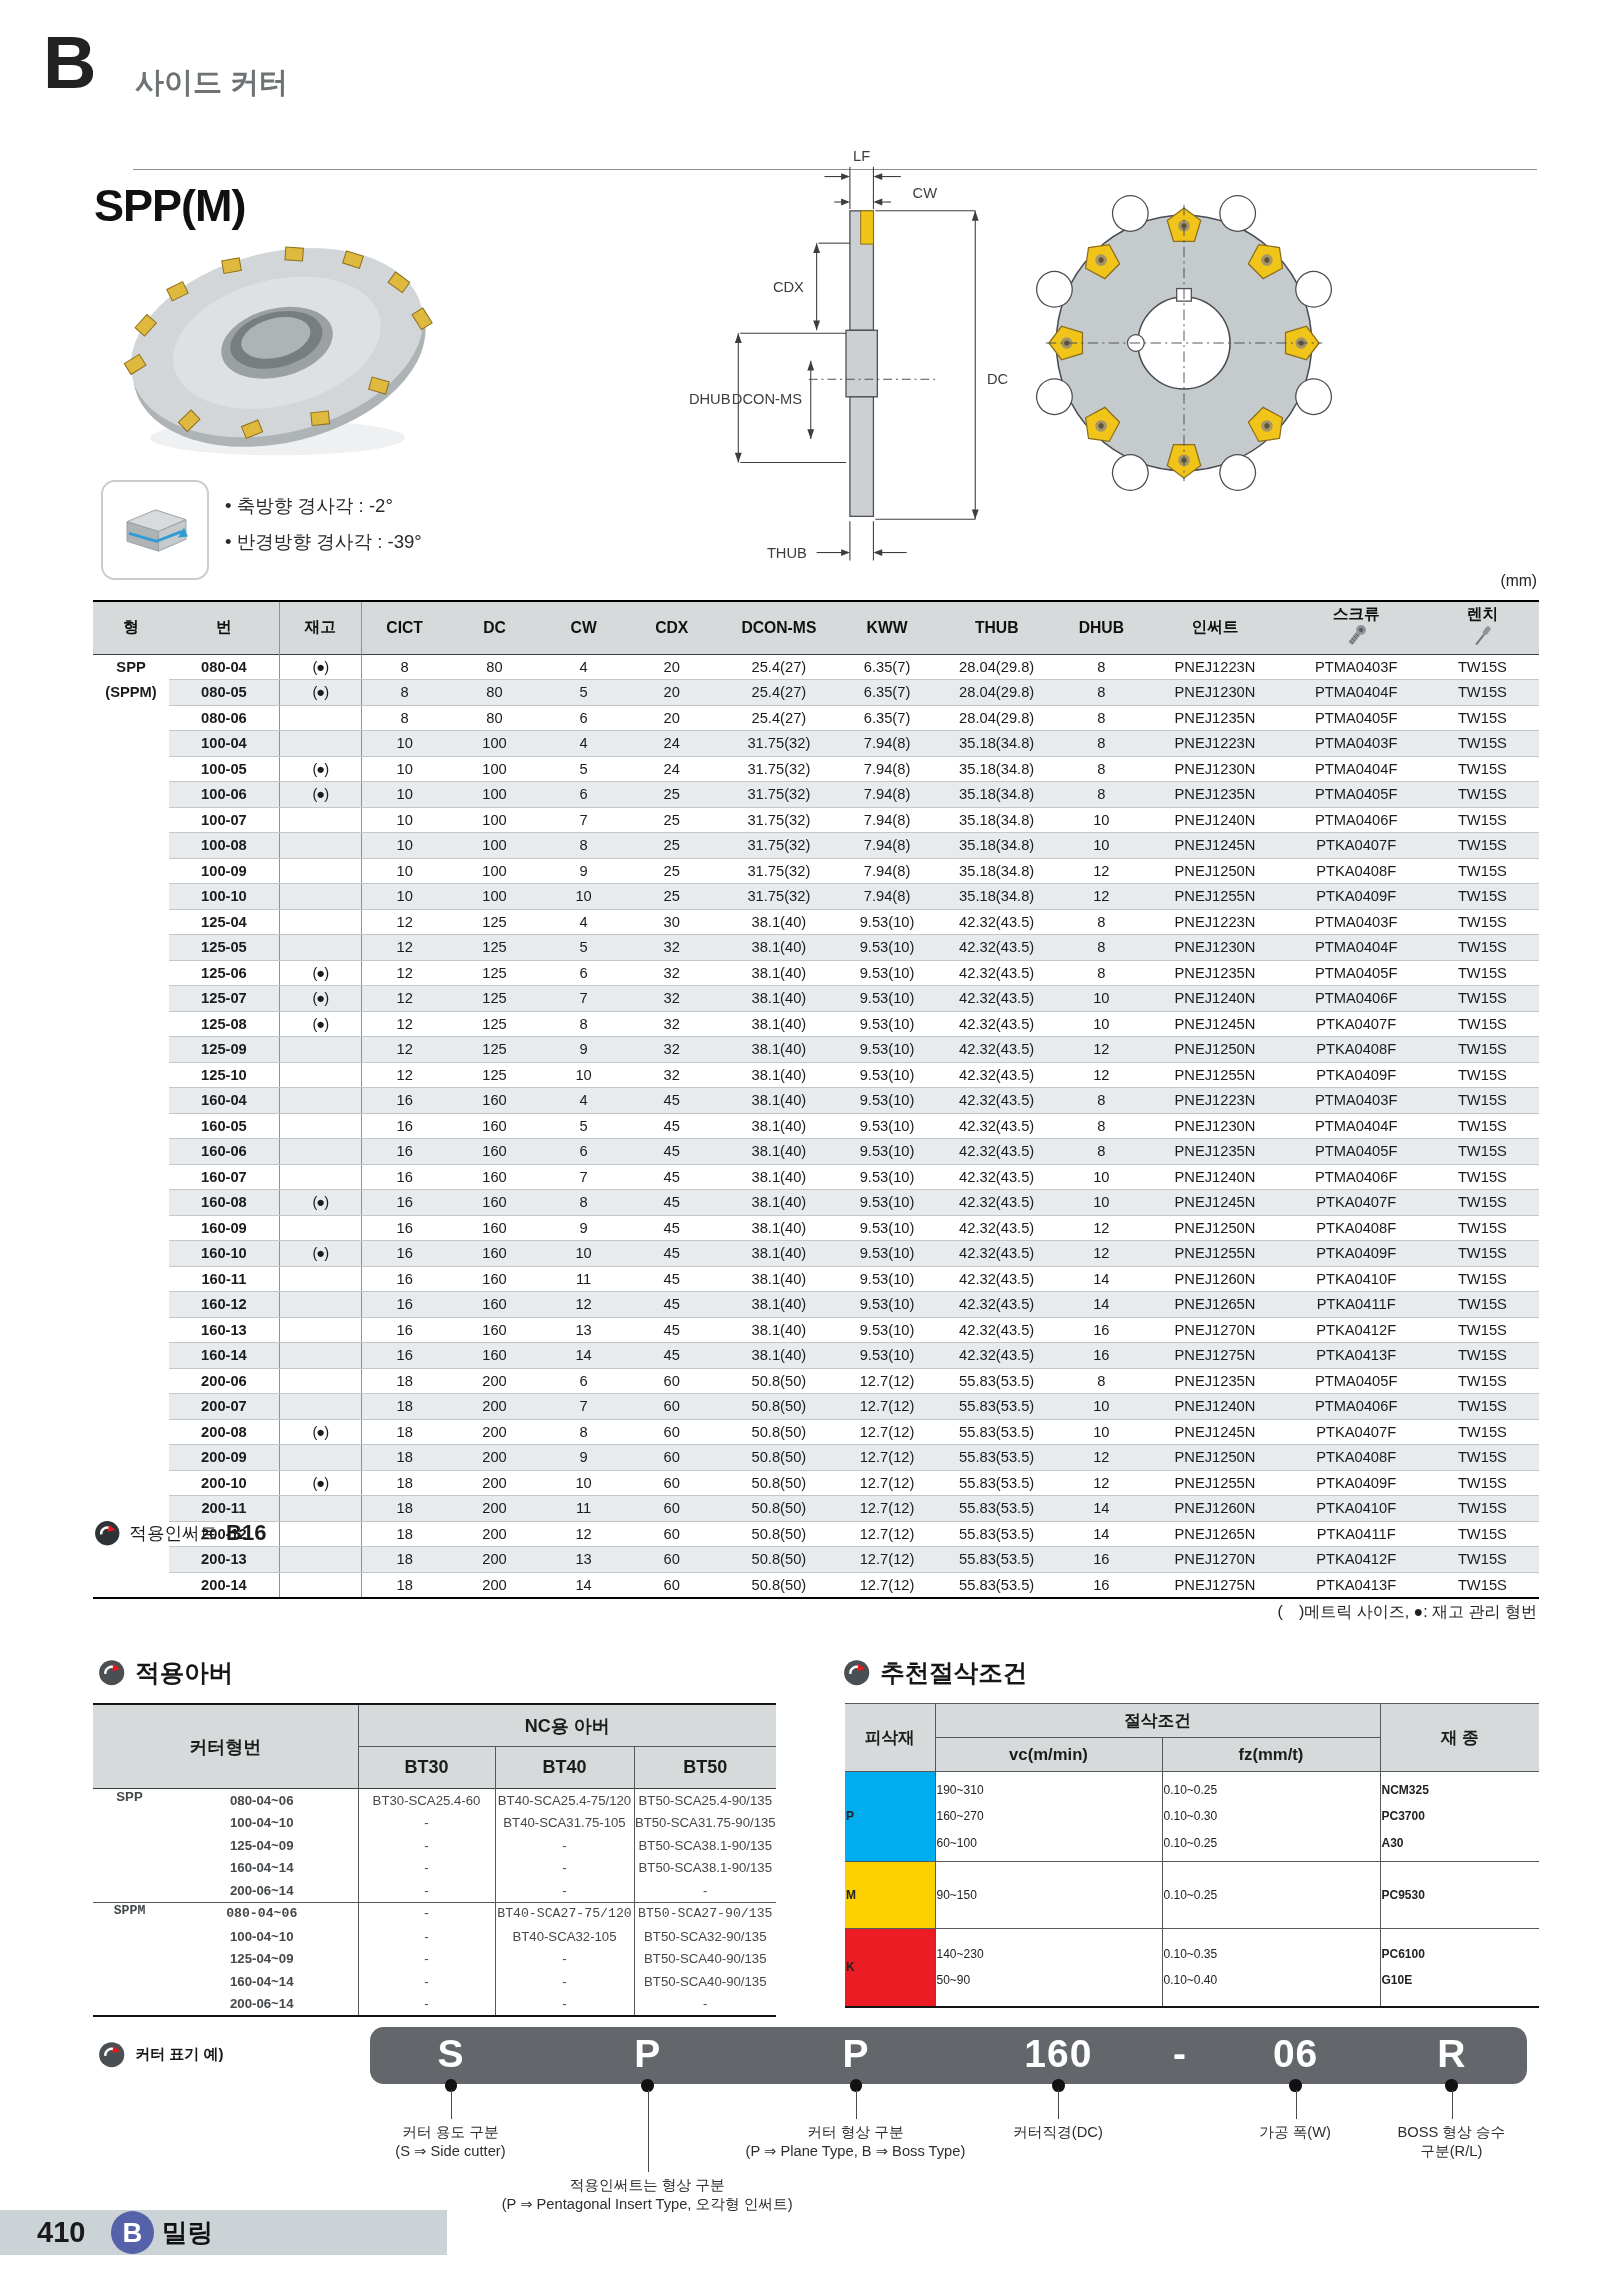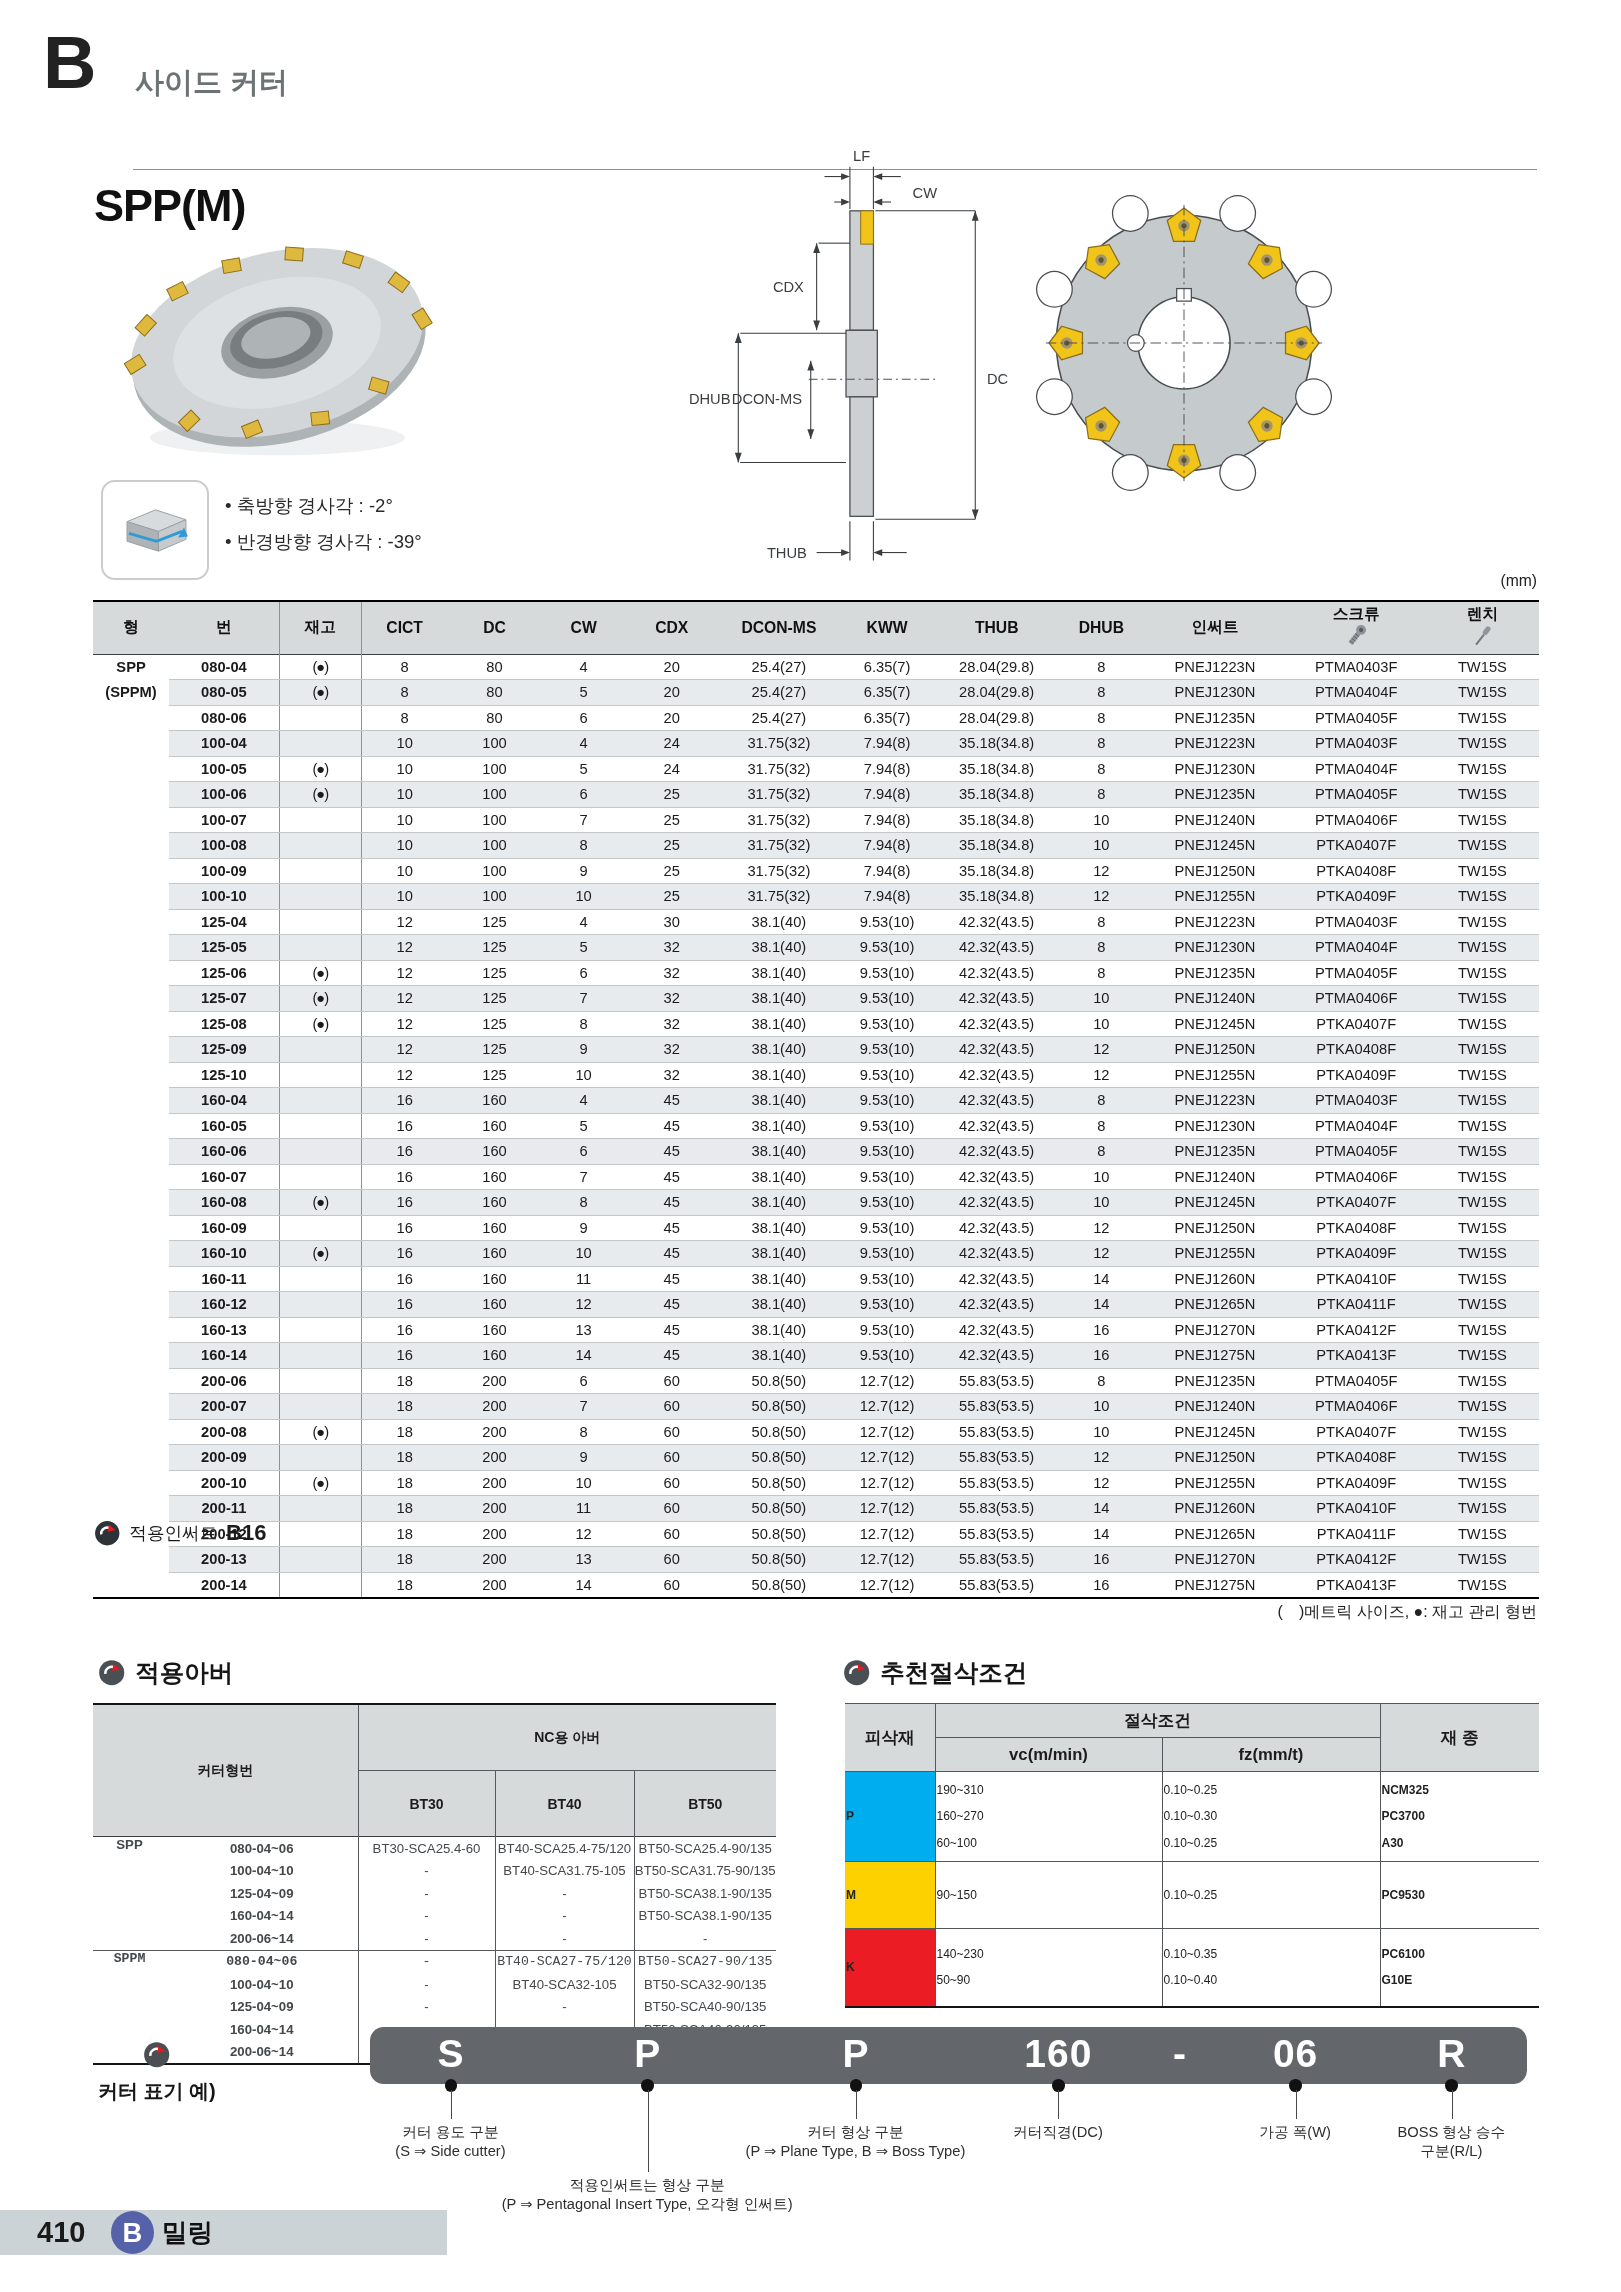--- a/index.html
+++ b/index.html
@@ -41,26 +41,26 @@
   .th-icon div{line-height:17.6px;margin-top:2px;}
 
   .foot-left{position:absolute;left:94px;top:1520px;display:flex;align-items:center;gap:8.8px;font-size:17.6px;}
   .foot-left b{font-size:22px;}
   .foot-right{position:absolute;right:84px;top:1602px;font-size:16px;color:#222;}
 
   
   .sec-head{position:absolute;display:flex;align-items:center;gap:9.8px;font-size:24.5px;font-weight:bold;color:#161616;}
   .sh-arbor{left:98px;top:1656px;}
   .sh-cut{left:843px;top:1656px;}
-  .sh-nota{left:98px;top:2041px;font-size:20px;flex-direction:column;}
+  .sh-nota{left:98px;top:2041px;font-size:15px;}
 
   
   .arbor-wrap{position:absolute;left:93px;top:1703px;}
   .arbor-table{table-layout:fixed;width:683px;border-top:2px solid #141414;border-bottom:2px solid #141414;}
-  .arbor-table th{background:#d7dadb;font-size:14px;font-weight:bold;text-align:center;padding:16px;height:33px;}
+  .arbor-table th{background:#d7dadb;font-size:18px;font-weight:bold;text-align:center;padding:4px;height:33px;}
   .arbor-table thead{border-bottom:1.5px solid #3c3f42;}
   .a-nc{border-left:1px solid #56595c;border-bottom:1px solid #56595c;}
   .a-bt{border-left:1px solid #56595c;}
   .arbor-table td{padding:0;height:22.5px;font-size:13.2px;text-align:center;color:#44484b;}
   .a-series{font-weight:bold;font-size:16.7px;color:#111;text-align:left;vertical-align:top;padding-left:2px;}
   .a-range{font-weight:bold;font-size:15px;color:#111;text-align:right;padding-right:11.8px;}
   .a-val{border-left:1px solid #56595c;}
   tr.a-group-start td{border-top:1px solid #56595c;font-family:Liberation Mono, monospace;}
 
   

